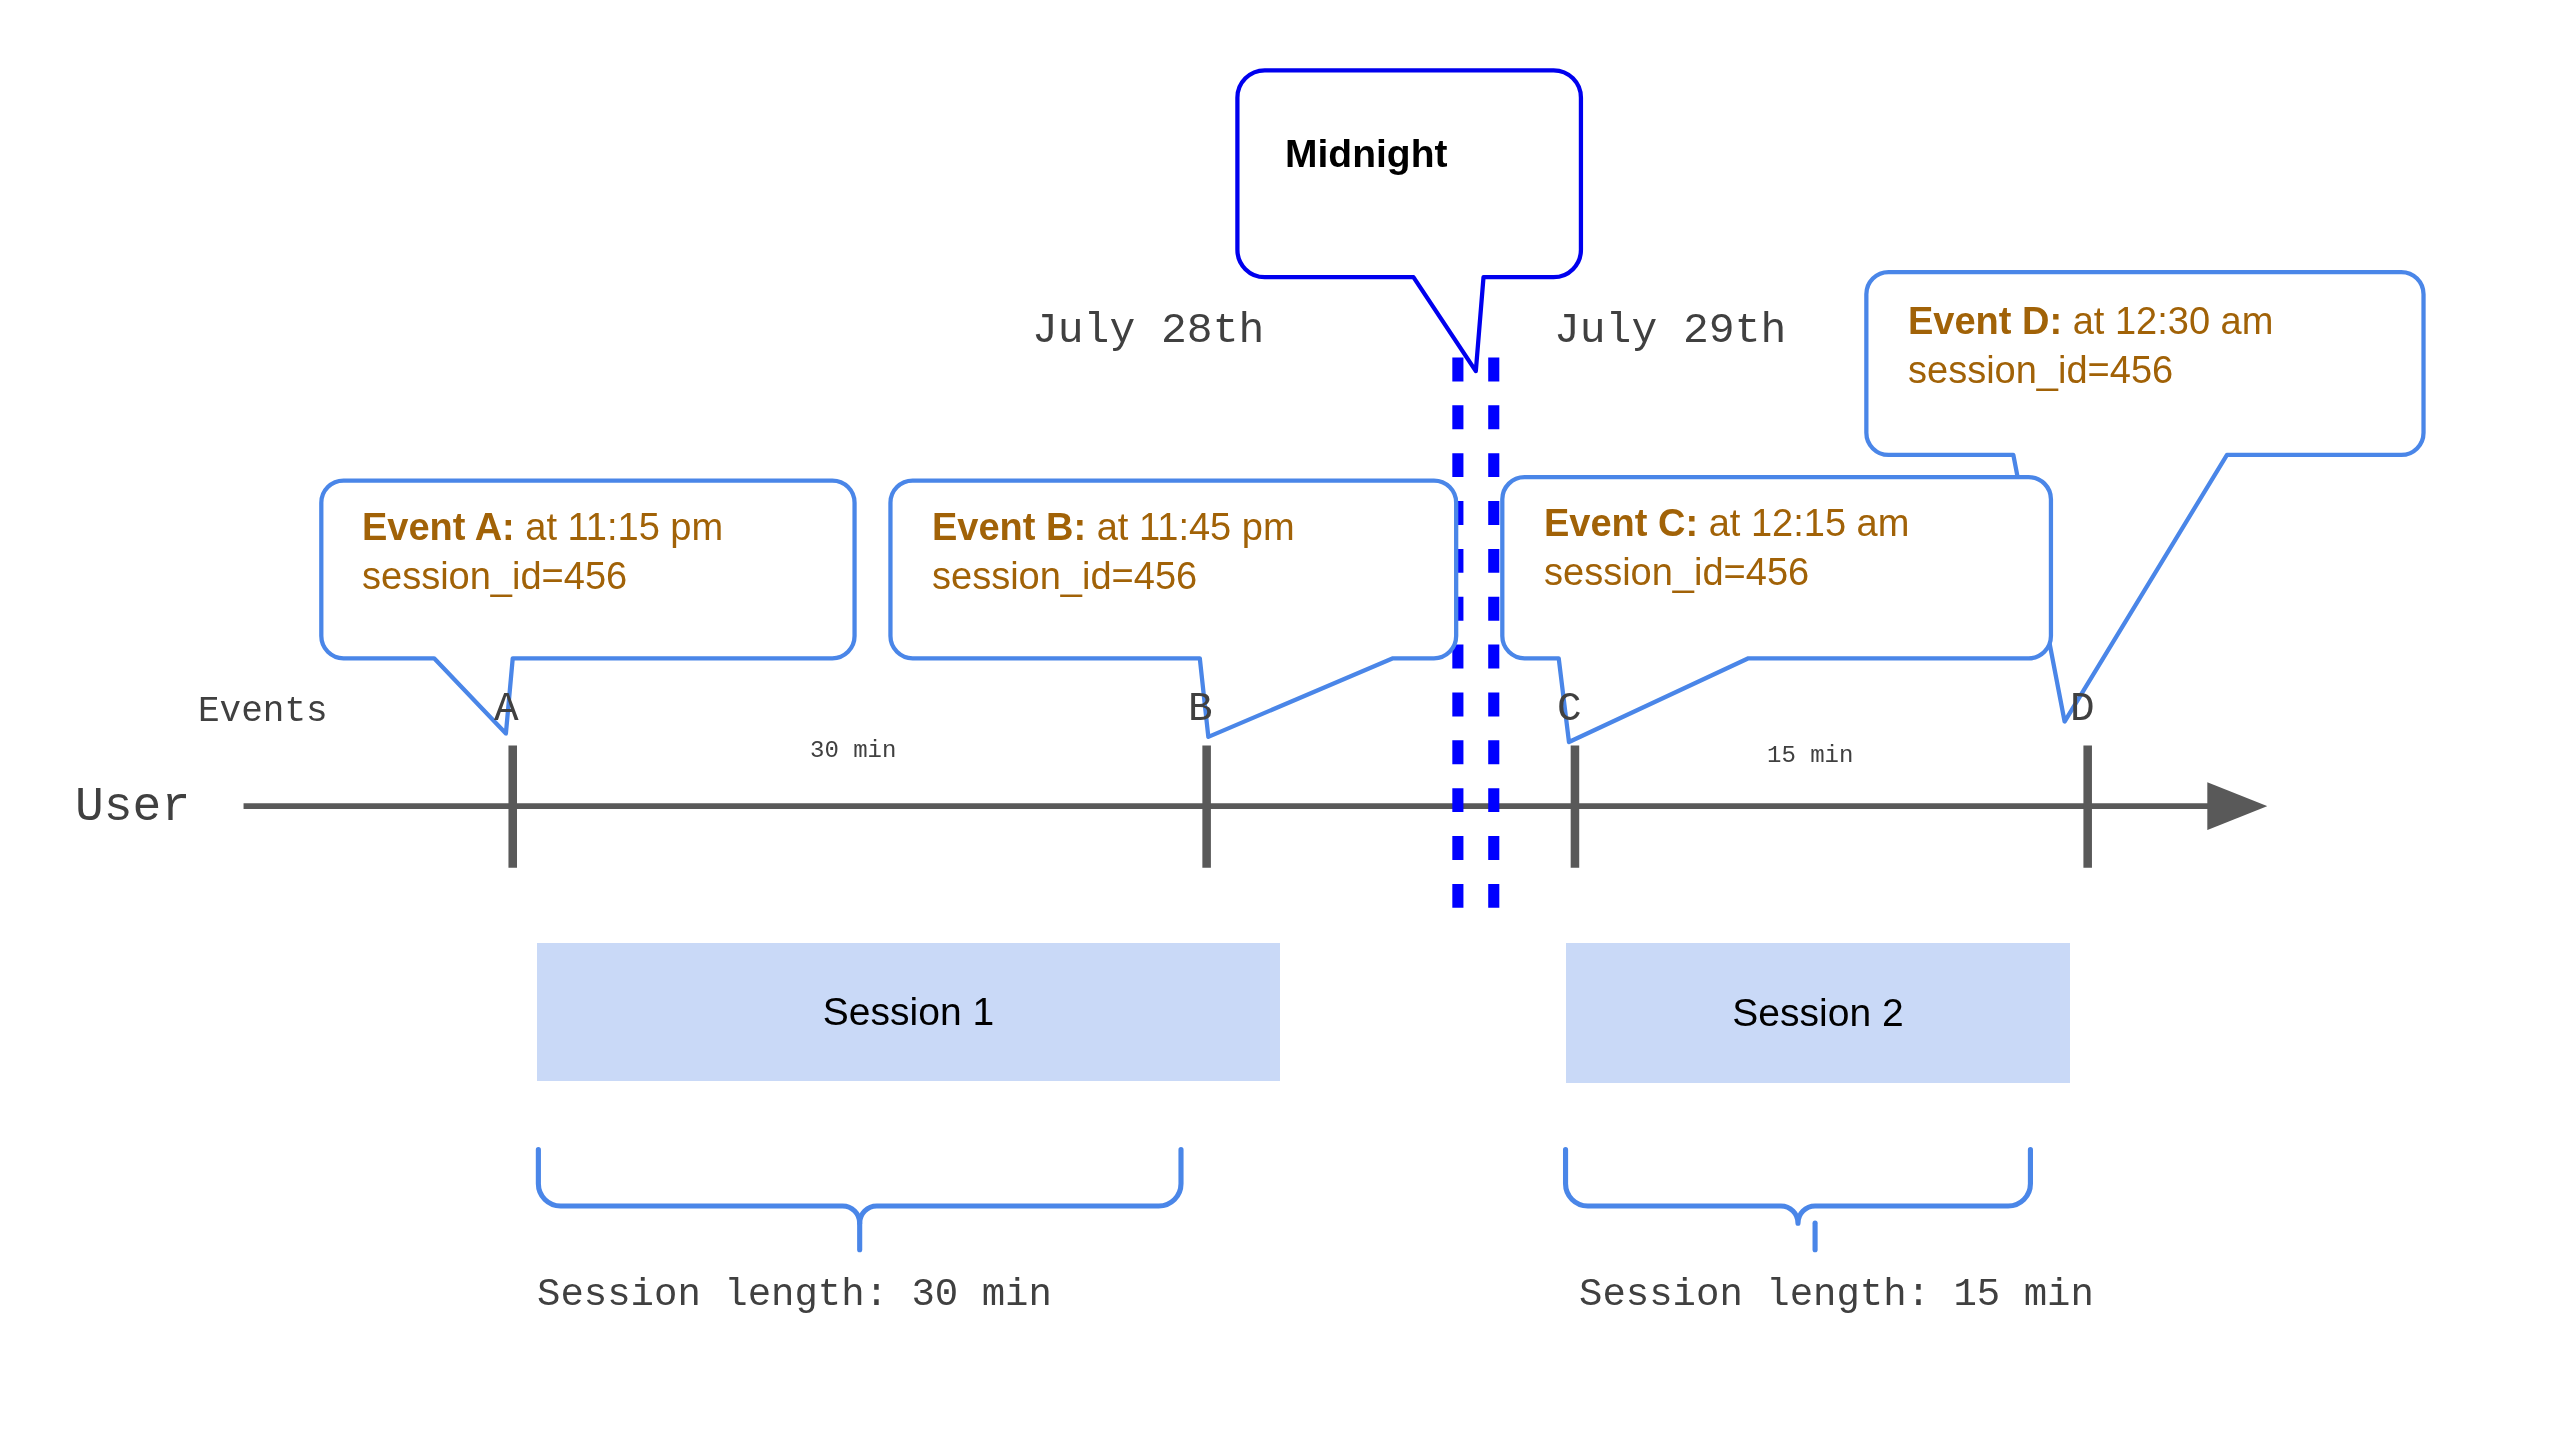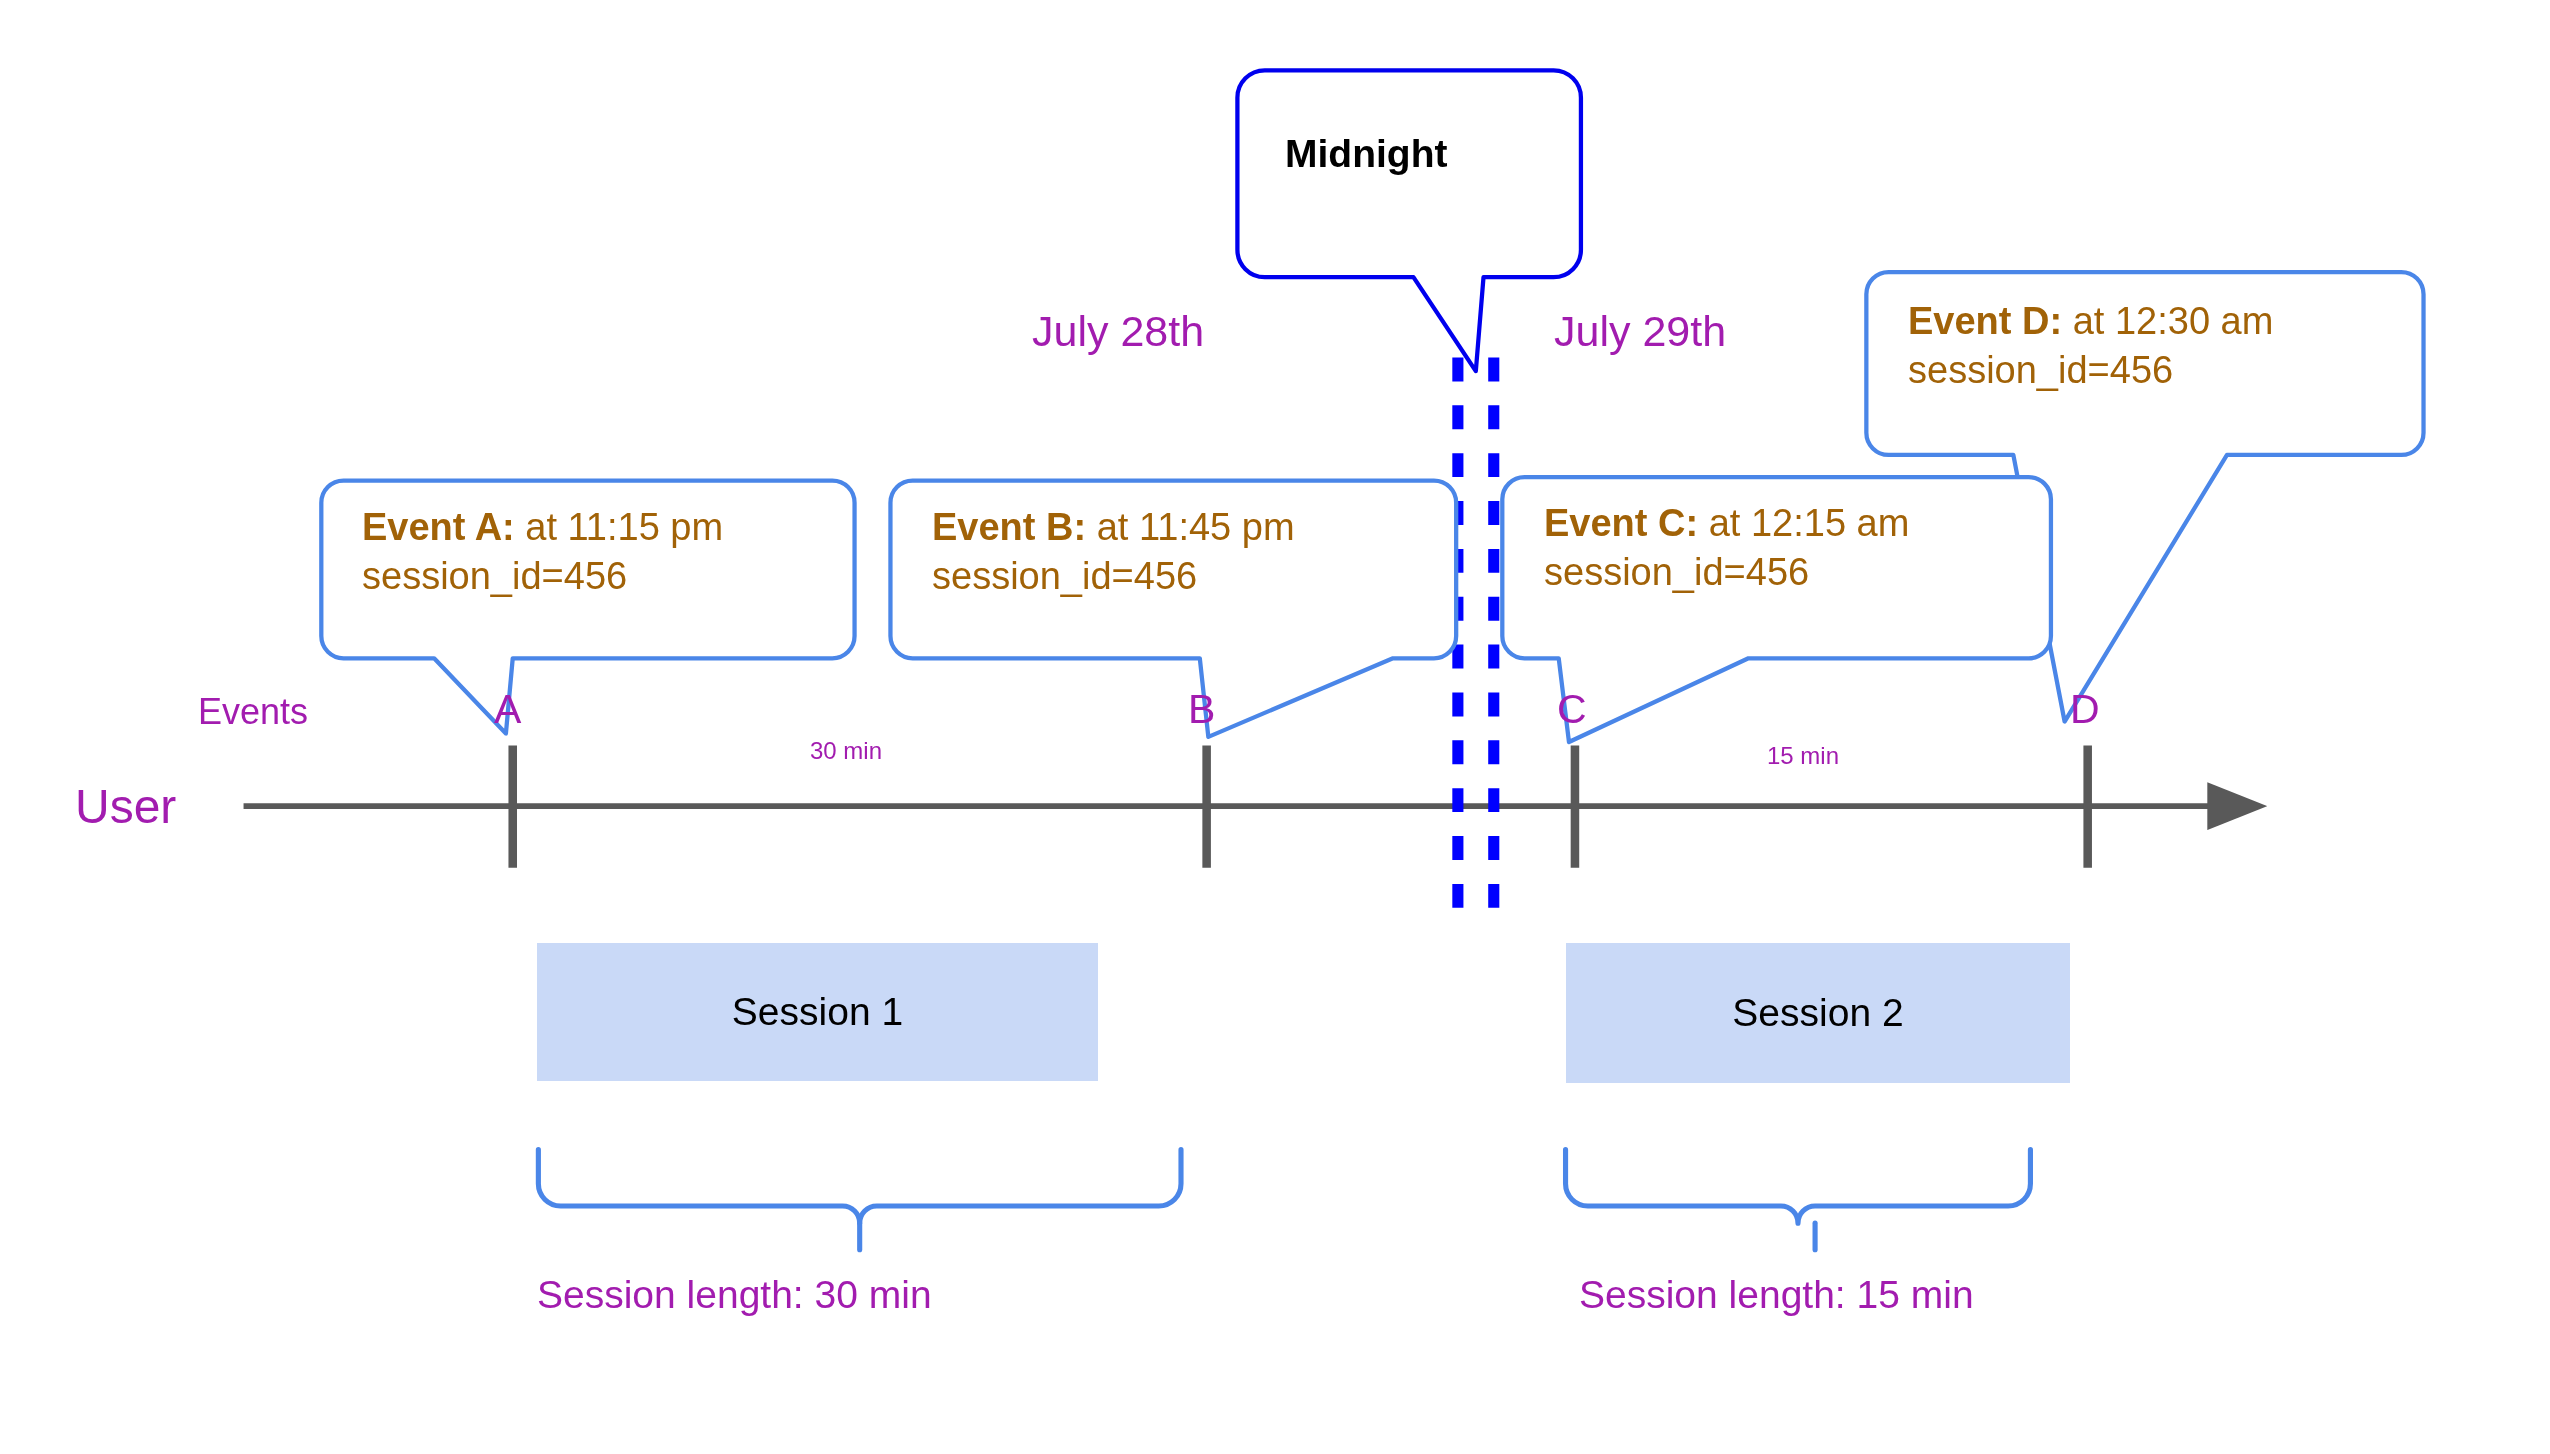--- a/index.html
+++ b/index.html
@@ -20,23 +20,24 @@
   }
   #stage svg.layer {
     position: absolute;
     left: 0;
     top: 0;
     width: 2550px;
     height: 1455px;
   }
   .lbl {
     position: absolute;
-    color: #a21caf;
+    color: #404040;
     white-space: nowrap;
     line-height: 1.18;
+    font-family: Liberation Mono, monospace;
   }
   .callout-text {
     position: absolute;
     color: #a16207;
     font-size: 38px;
     line-height: 1.30;
     white-space: nowrap;
   }
   .callout-text b { font-weight: bold; }
   .midnight-text {
@@ -198,21 +199,21 @@
                a 20 20 0 0 1 20 20
                a 20 20 0 0 1 20 -20
                h 226
                a 26 26 0 0 0 26 -26
                v -40" fill="none" stroke="#4A86E8" stroke-width="6" stroke-linecap="round" stroke-linejoin="round"></path>
       <line x1="2124" y1="1431" x2="2124" y2="1462" stroke="#4A86E8" stroke-width="6" stroke-linecap="round"></line>
     </g>
 
   </svg>
 
-  <div class="session-box" style="left:537px; top:943px; width:561px; height:138px; background:#C9D9F7;">
+  <div class="session-box" style="left:537px; top:943px; width:743px; height:138px; background:#C9D9F7;">
     <span class="session-label">Session 1</span>
   </div>
 
   <div class="session-box" style="left:1566px; top:943px; width:504px; height:140px; background:#C9D9F7;">
     <span class="session-label">Session 2</span>
   </div>
 
   <div class="midnight-text" style="left:1267px; top:132px;">Midnight</div>
 
   <div class="lbl day-label" style="left:1032px; top:306px;">July 28th</div>

